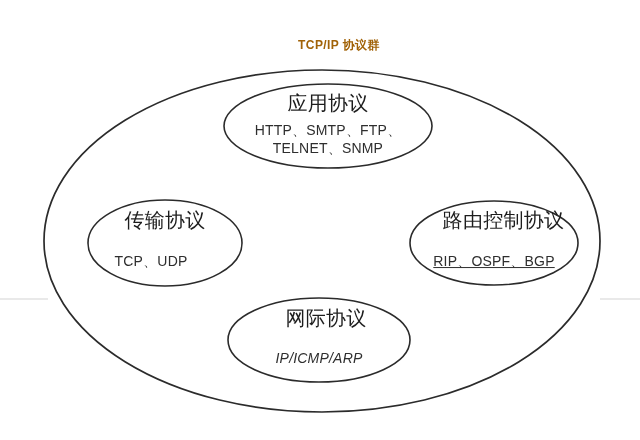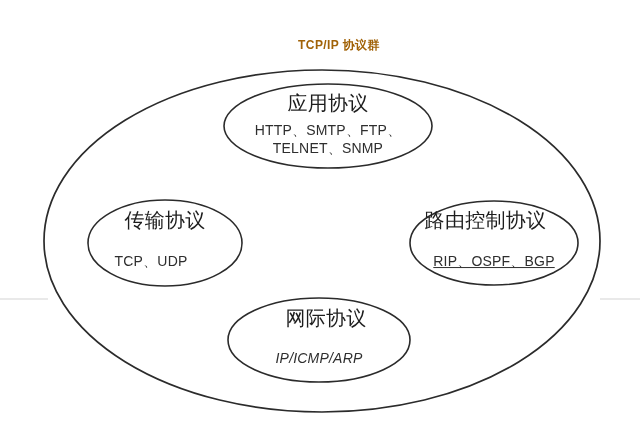--- a/index.html
+++ b/index.html
@@ -90,19 +90,19 @@
       </g>
   </svg>
 
   <div id="labels-layer">
       <div class="txt centered diagram-title" style="left: 339px; top: 46px;">TCP/IP 协议群</div>
       <div class="txt centered node-title" style="left: 328px; top: 104px;">应用协议</div>
       <div class="txt centered node-body" style="left: 328px; top: 140px;">HTTP、SMTP、FTP、
 TELNET、SNMP</div>
       <div class="txt centered node-title" style="left: 165px; top: 221px;">传输协议</div>
       <div class="txt centered node-body" style="left: 151px; top: 262px;">TCP、UDP</div>
-      <div class="txt centered node-title" style="left: 476px; top: 221px; padding-left: 19px;">路由控制协议</div>
+      <div class="txt centered node-title" style="left: 494px; top: 221px; padding-left: 19px;">路由控制协议</div>
       <div class="txt centered node-body" style="left: 494px; top: 262px; text-decoration: underline;">RIP、OSPF、BGP</div>
       <div class="txt centered node-title" style="left: 326px; top: 319px;">网际协议</div>
       <div class="txt centered node-body" style="left: 319px; top: 359px; font-style: italic;">IP/ICMP/ARP</div>
     </div>
 
 </div>
 
 </body></html>

